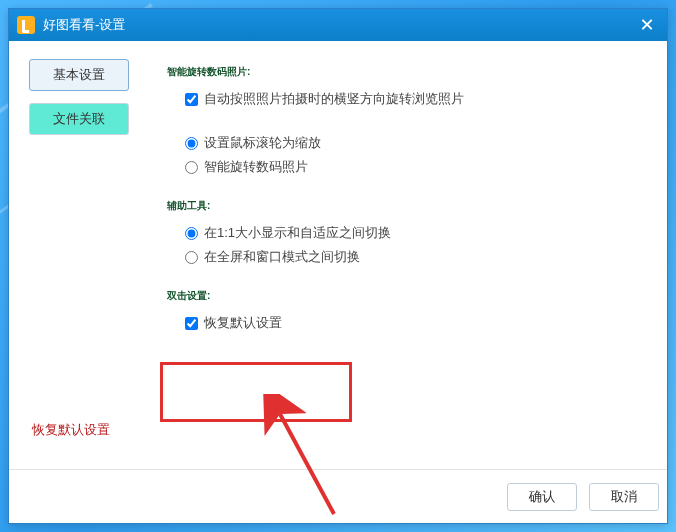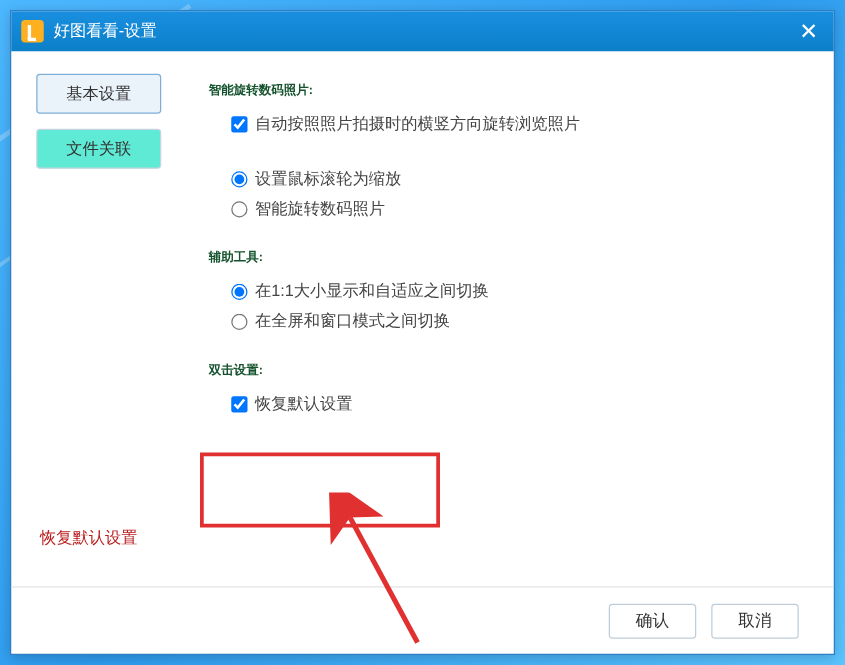--- a/index.html
+++ b/index.html
@@ -84,21 +84,21 @@
     .section { margin-bottom: 20px; }
     .sec-title { font-weight: bold; font-size: 10px; margin-bottom: 8px; color: #14532d; }
     .opt { padding: 3px 0 3px 18px; color: #444; display: flex; align-items: center; }
     .opt input { margin-right: 6px; }
     .footer {
       height: 54px;
       border-top: 1px solid #e3e3e3;
       display: flex;
       justify-content: flex-end;
       align-items: center;
-      padding-right: 28px;
+      padding-right: 8px;
       gap: 12px;
     }
     .btn {
       width: 70px; height: 28px;
       border: 1px solid #bfcdd9;
       background: #fff;
       border-radius: 3px;
       cursor: pointer;
       color: #333;
     }

